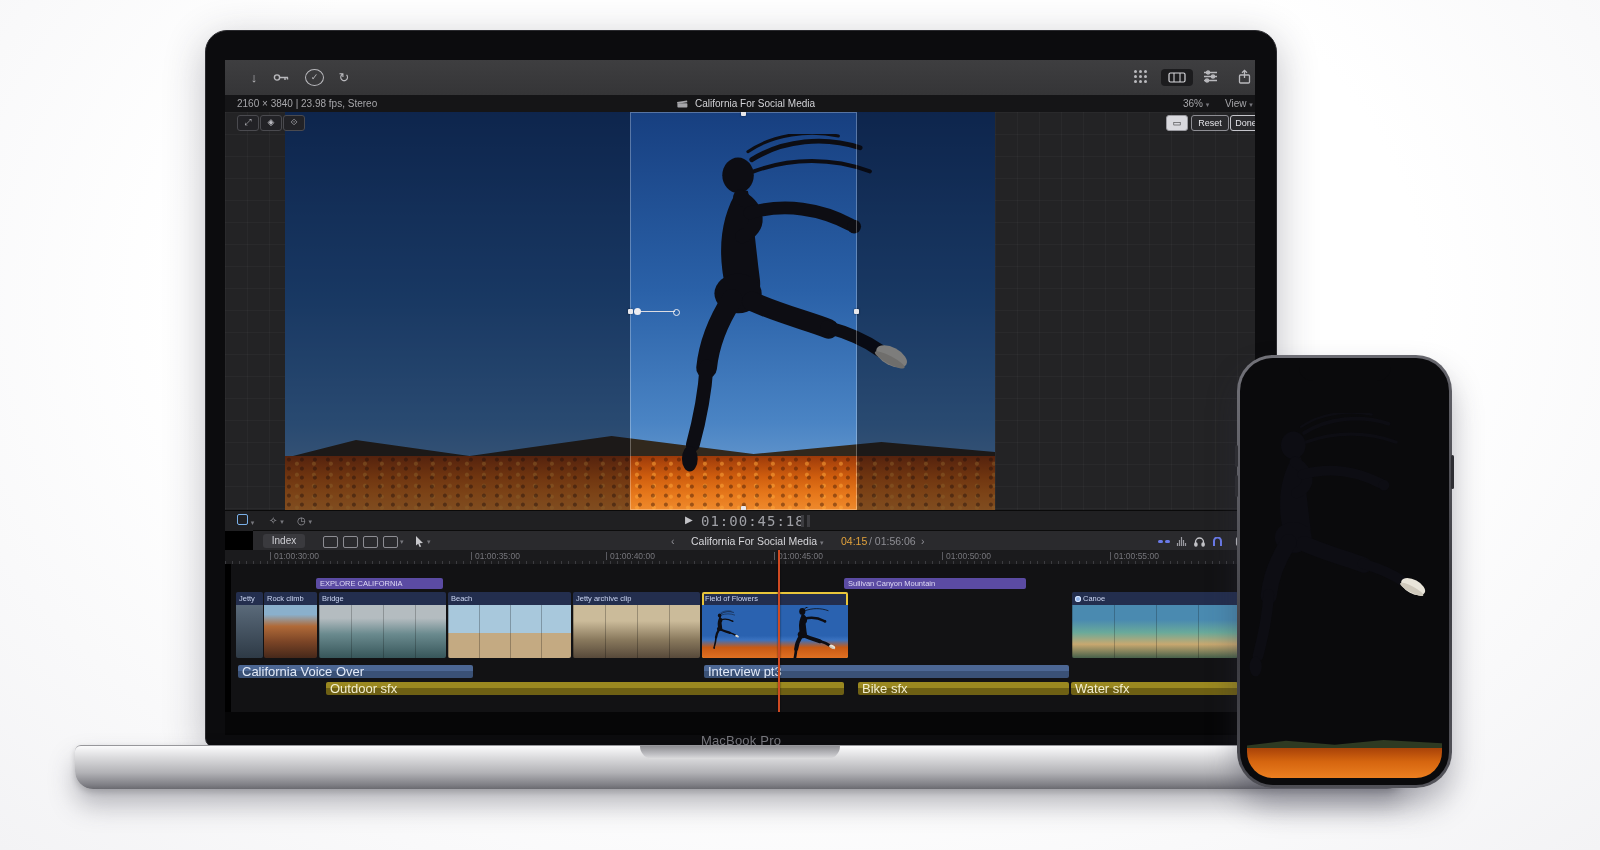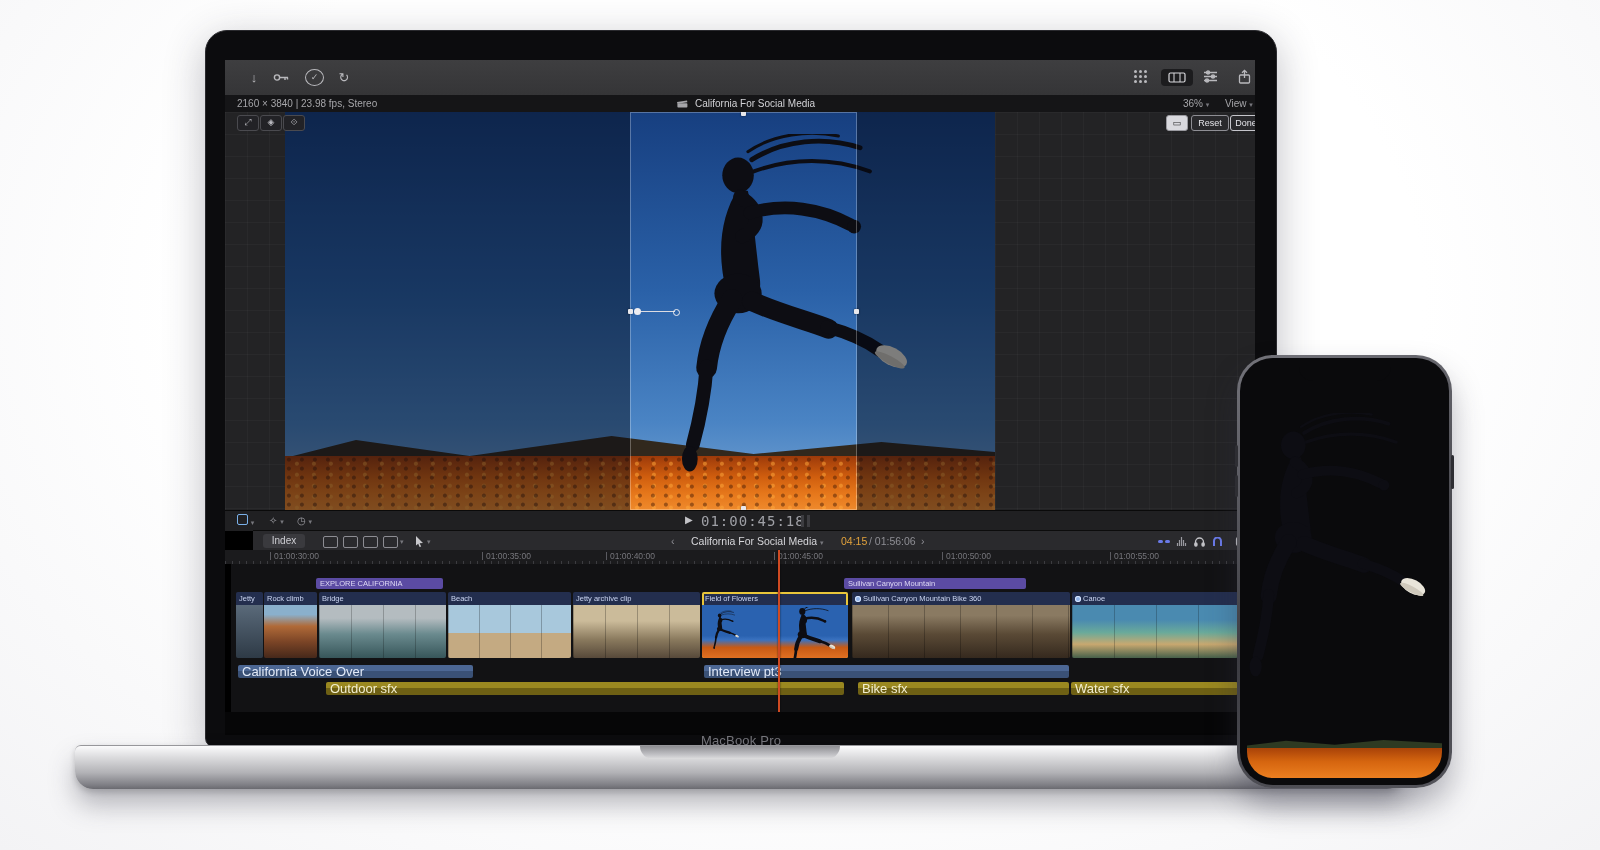--- a/index.html
+++ b/index.html
@@ -288,21 +288,21 @@
       <span class="a ic" style="left:982px;top:5px;">
         <svg width="11" height="11" viewBox="0 0 11 11" fill="none" stroke="#c3c3c7" stroke-width="1.2">
             <rect x="1.5" y="1.5" width="8" height="8" rx="1.5"></rect>
             <path d="M5.5,1.5 V9.5 M1.5,5.5 H5.5"></path>
           </svg>
       </span>
     </div>
 
     <div class="a ruler">
       <span class="a rlabel" style="left:45px;">01:00:30:00</span>
-      <span class="a rlabel" style="left:224px;padding-left:33px;">01:00:35:00</span>
+      <span class="a rlabel" style="left:213px;padding-left:33px;">01:00:35:00</span>
       <span class="a rlabel" style="left:381px;">01:00:40:00</span>
       <span class="a rlabel" style="left:549px;">01:00:45:00</span>
       <span class="a rlabel" style="left:717px;">01:00:50:00</span>
       <span class="a rlabel" style="left:885px;">01:00:55:00</span>
     </div>
 
     <div class="a tracks">
       <div class="a section-bar" style="left:85px;width:127px;">EXPLORE CALIFORNIA</div>
       <div class="a section-bar" style="left:613px;width:182px;">Sullivan Canyon Mountain</div>
 
@@ -329,24 +329,20 @@
               <use href="#jumper"></use>
             </svg>
           <svg style="position:absolute;left:88px;top:2px;" width="50" height="58" viewBox="40 20 260 300">
               <use href="#jumper"></use>
             </svg>
         </div>
       </div>
       <div class="a clip" style="left:342px;width:127px;">
         <div class="nm">Jetty archive clip</div>
         <div class="th" style="background-image:repeating-linear-gradient(90deg,rgba(0,0,0,.25) 0 1px,transparent 1px 32px),linear-gradient(180deg,#cbbb9a 30%,#8a7a5e 65%,#57493a);"></div>
-      </div>
-      <div class="a clip" style="left:621px;width:218px;">
-        <div class="nm"><span class="g360"></span><span>Sullivan Canyon Mountain Bike 360</span></div>
-        <div class="th" style="background-image:repeating-linear-gradient(90deg,rgba(0,0,0,.25) 0 1px,transparent 1px 36px),linear-gradient(180deg,#8a7a62 20%,#5a4a36 55%,#35291e);"></div>
       </div>
       <div class="a clip" style="left:841px;width:166px;">
         <div class="nm"><span class="g360"></span><span>Canoe</span></div>
         <div class="th" style="background-image:repeating-linear-gradient(90deg,rgba(0,0,0,.22) 0 1px,transparent 1px 42px),linear-gradient(180deg,#4a8ab0 28%,#6aaa9a 52%,#c8a870 74%,#46604a);"></div>
       </div>
 
       <div class="a abar blue" style="left:7px;width:235px;">California Voice Over</div>
       <div class="a abar blue" style="left:473px;width:365px;">Interview pt3</div>
       <div class="a abar blue" style="left:1013px;width:17px;">Inte</div>
       <div class="a abar olive" style="left:95px;width:518px;">Outdoor sfx</div>

